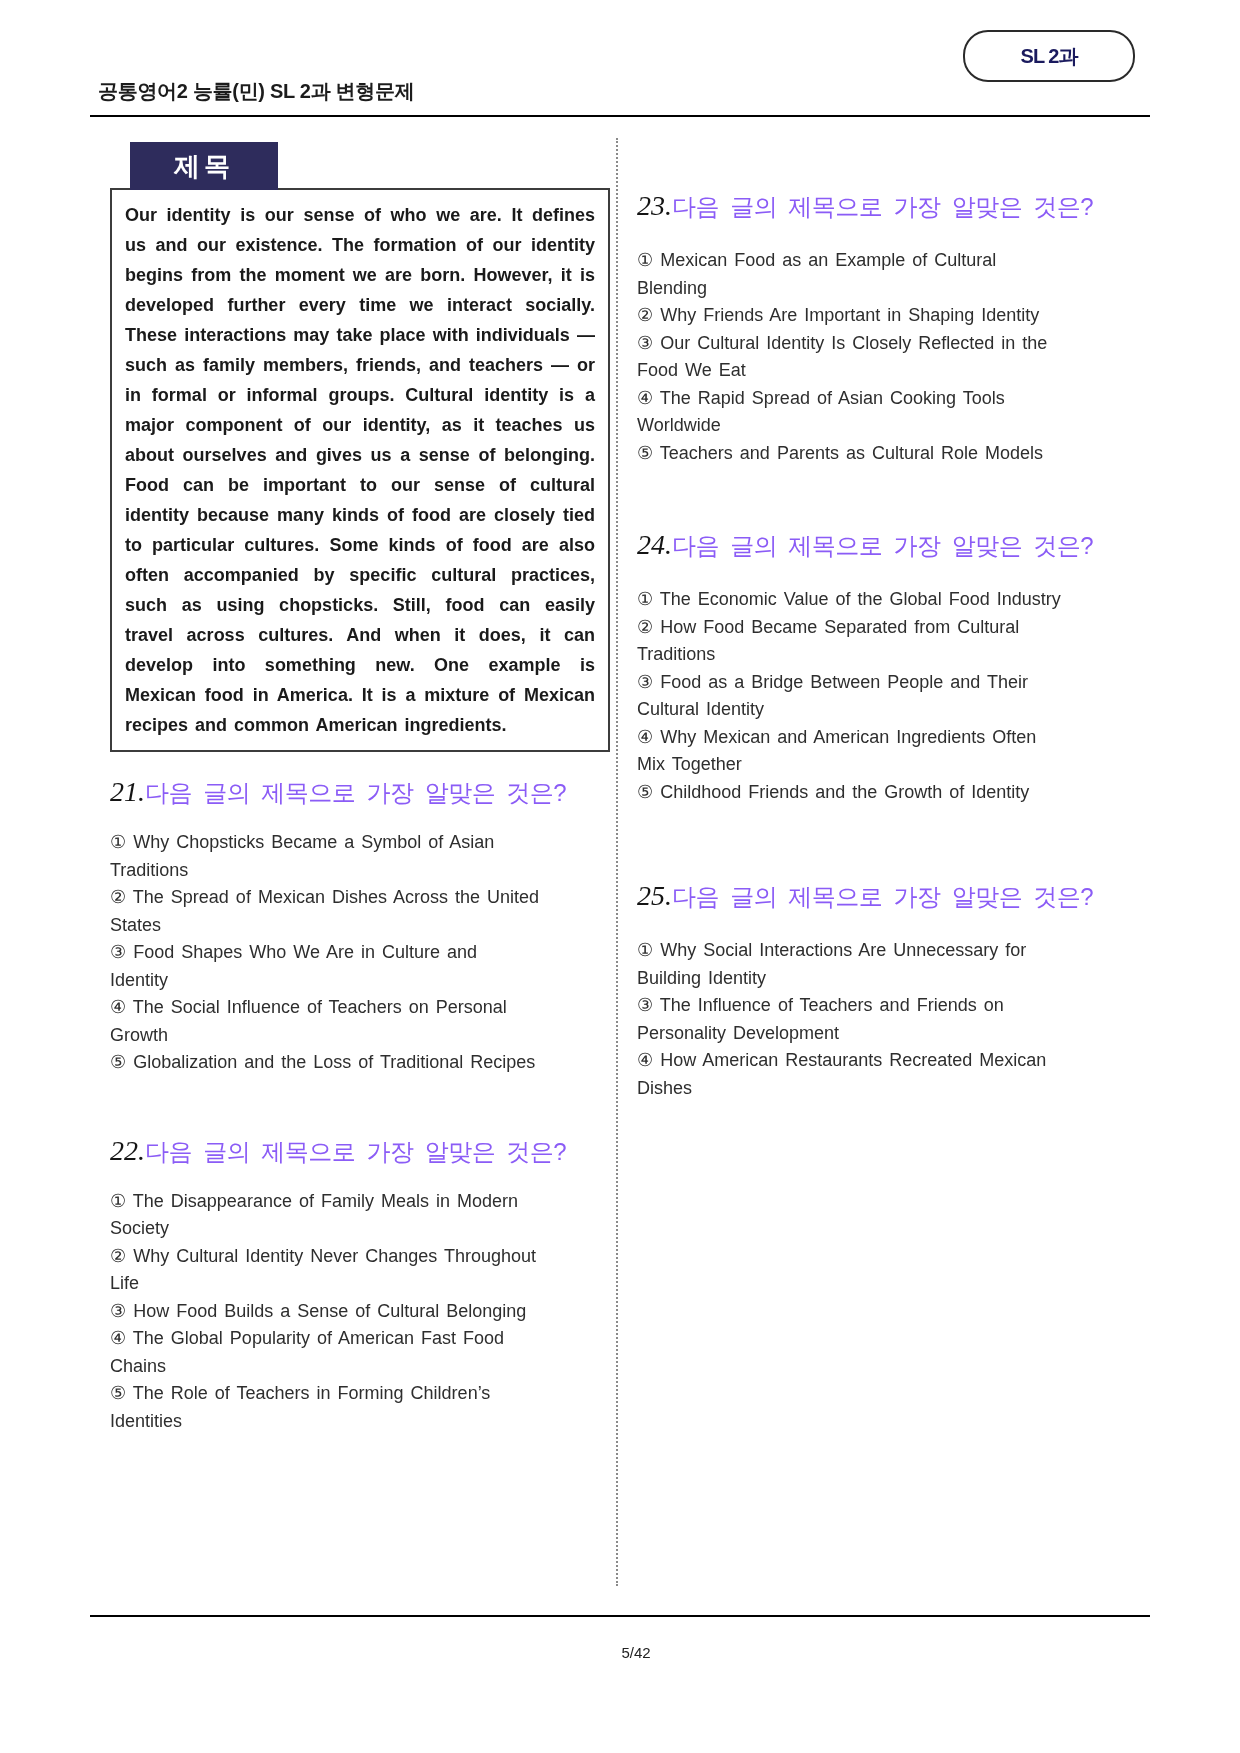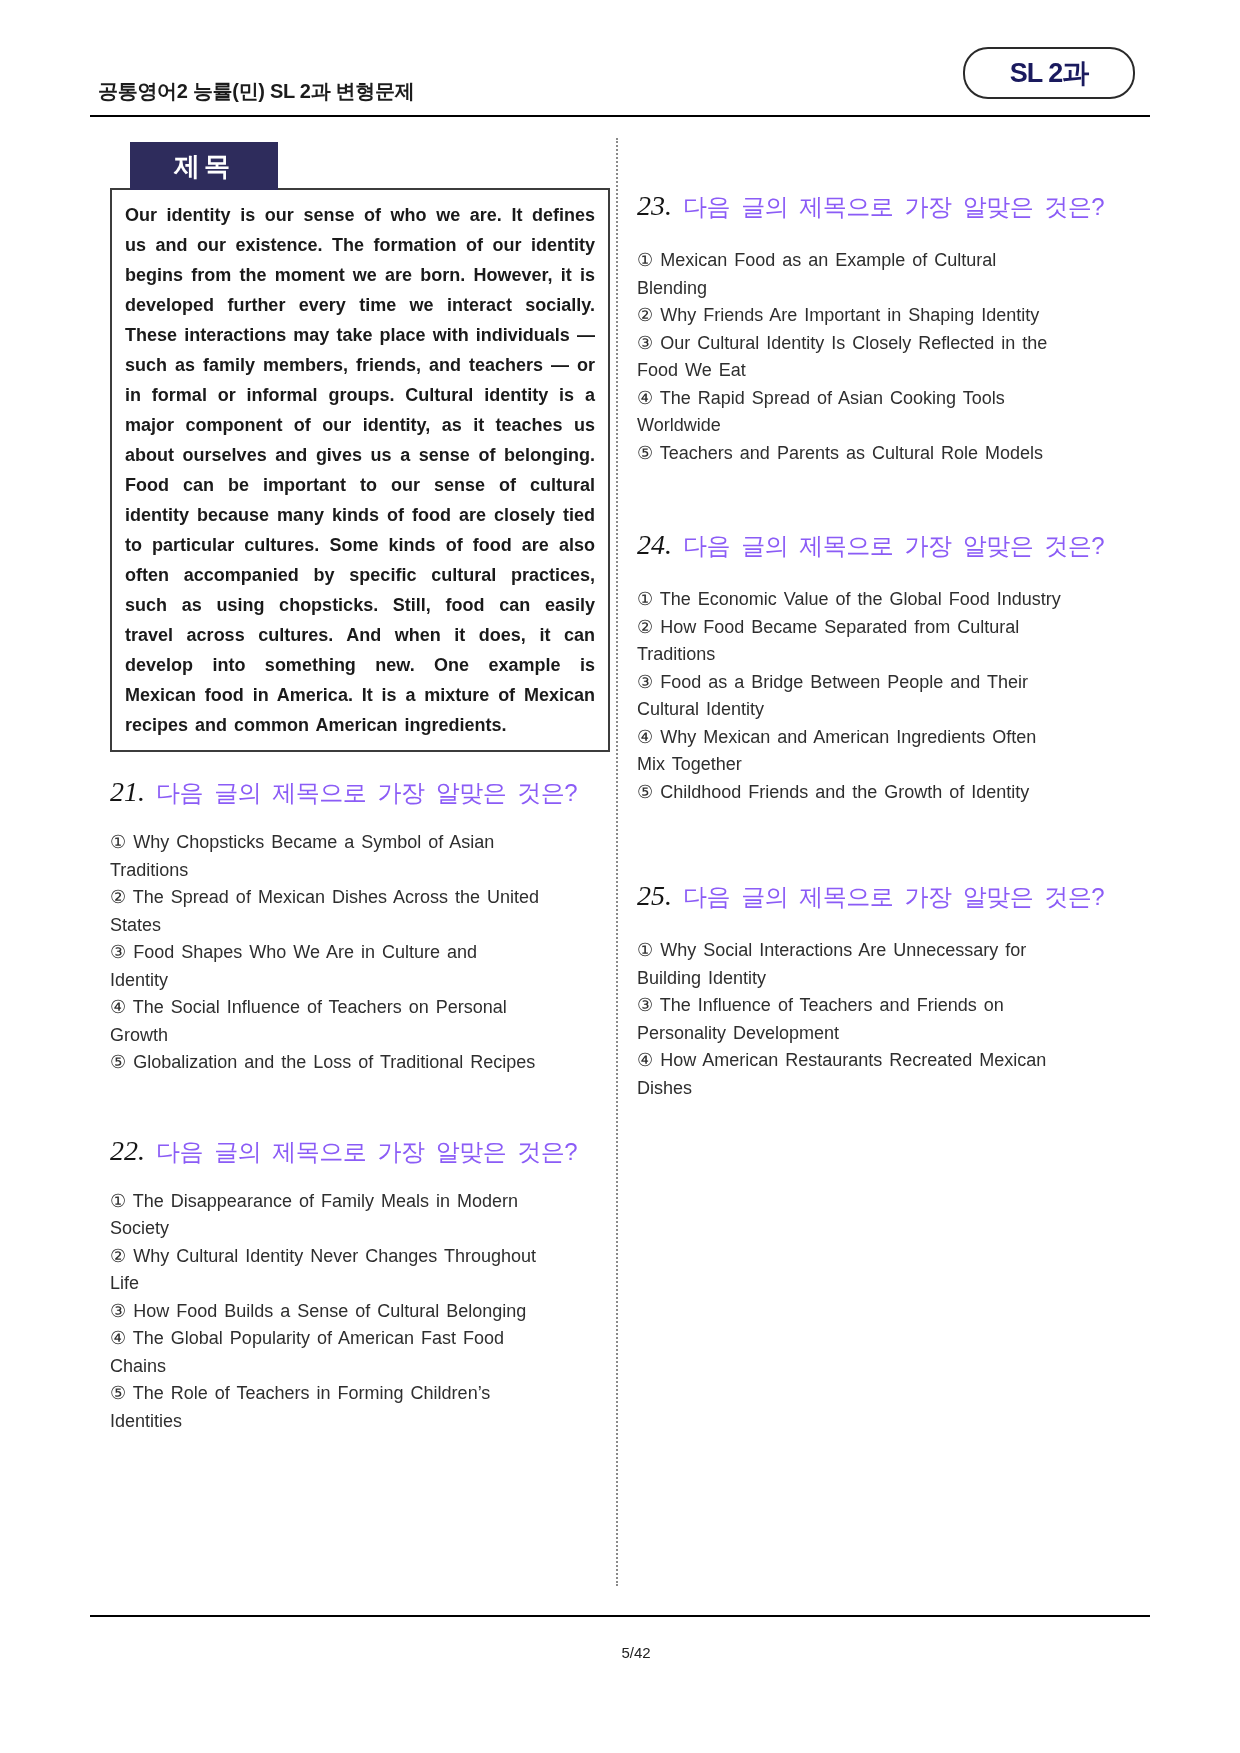--- a/index.html
+++ b/index.html
@@ -8,24 +8,24 @@
     width:1240px; height:1753px; position:relative;
     font-family:"Liberation Sans", sans-serif;
     color:#1c1c1c;
   }
   
   .doc-title {
     position:absolute; left:98px; top:78px;
     font-size:20px; font-weight:bold; letter-spacing:-0.3px;
   }
   .lesson-badge {
-    position:absolute; left:963px; top:47px; width:172px; height:52px;
+    position:absolute; left:963px; top:30px; width:172px; height:52px;
     border:2px solid #2a2a2a; border-radius:25px;
     display:flex; align-items:center; justify-content:center;
-    font-size:27px; font-weight:bold; color:#1a1a5e; letter-spacing:-1px;
+    font-size:20px; font-weight:bold; color:#1a1a5e; letter-spacing:-1px;
     background:#fff;
   }
   .header-rule {
     position:absolute; left:90px; width:1060px; top:115px;
     border-top:2px solid #000;
   }
   
   .column-divider {
     position:absolute; left:616px; top:138px; height:1448px; width:0;
     border-left:2px dotted #8a8a8a;
@@ -41,21 +41,21 @@
     font-size:26px; font-weight:bold; letter-spacing:4px;
   }
   .passage-box {
     position:relative; z-index:1; margin-top:-2px;
     border:2px solid #3c3c3c;
     padding:10px 13px;
     font-size:18px; line-height:30px; font-weight:600;
     text-align:justify; word-spacing:2px; color:#1a1a1a;
   }
   
-  .q-head { display:flex; align-items:baseline; gap:11px; }
+  .q-head { display:flex; align-items:baseline; gap:0; }
   .q-num {
     font-family:"Liberation Serif", serif; font-style:italic;
     font-size:28px; color:#141414; flex:0 0 auto;
   }
   .q-prompt {
     font-size:24px; font-weight:normal; letter-spacing:-0.5px;
     word-spacing:5px; color:#8b5cf6;
   }
   .q-options {
     margin-top:20px;

